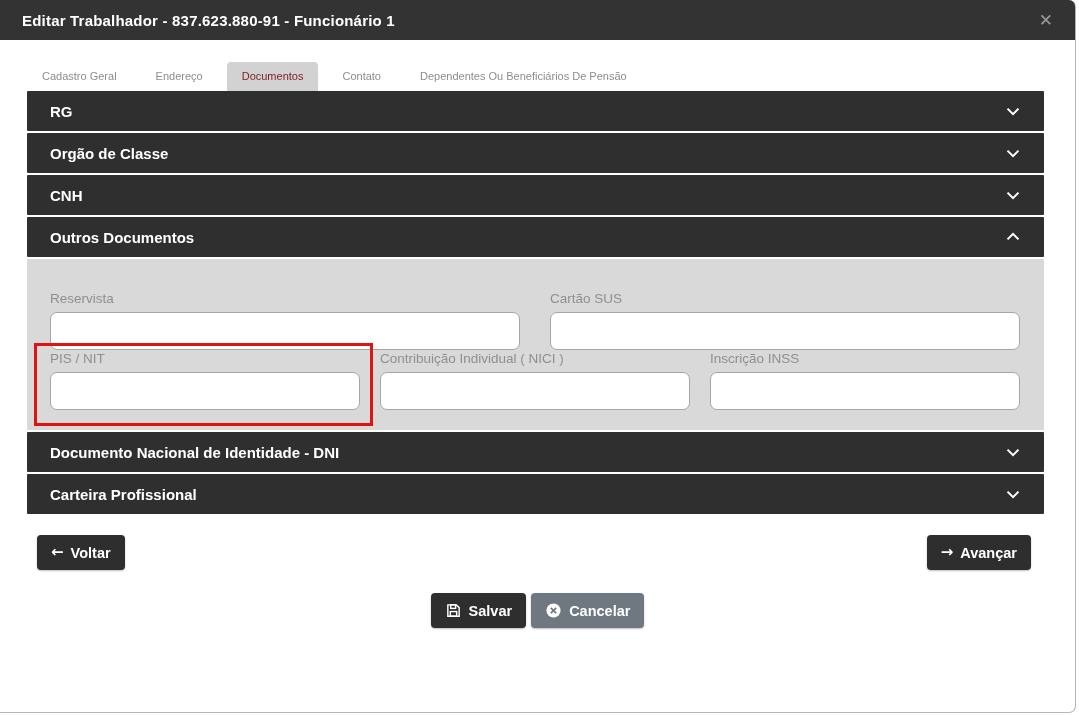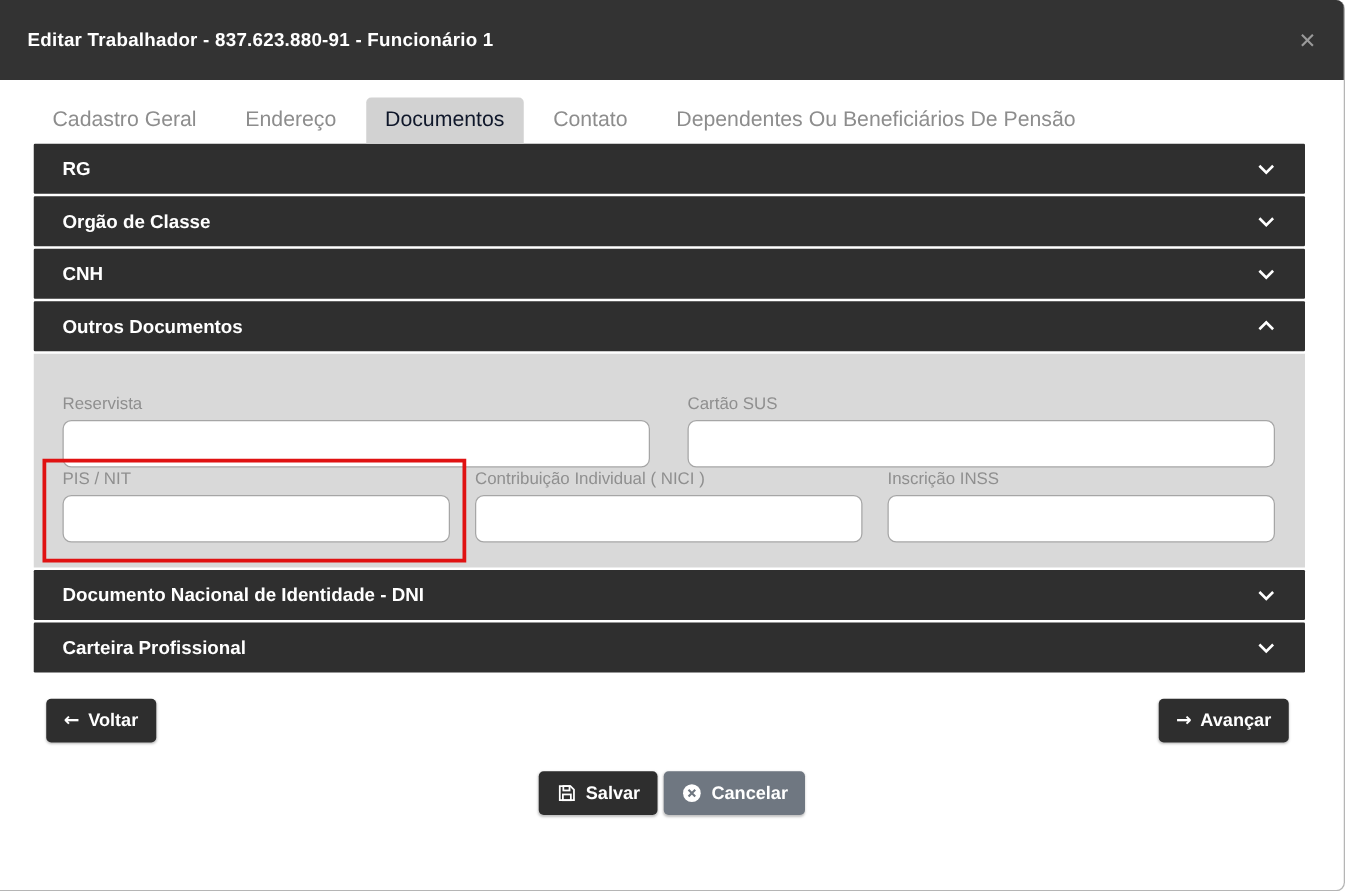--- a/index.html
+++ b/index.html
@@ -19,21 +19,21 @@
     width: 1076px;
     height: 713px;
     background: #fff;
     border-right: 1px solid #b5b5b5;
     border-bottom: 1px solid #b5b5b5;
     border-radius: 0 7px 7px 0;
   }
 
   
   .modal-header {
-    height: 64px;
+    height: 40px;
     background: #333333;
     border-radius: 0 6px 0 0;
     display: flex;
     align-items: center;
     padding: 0 22px;
   }
   .modal-title {
     color: #ffffff;
     font-size: 15px;
     font-weight: bold;
@@ -50,30 +50,30 @@
 
   
   .tabs {
     display: flex;
     align-items: flex-end;
     margin: 17px 0 0 27px;
     height: 34px;
   }
   .tab {
     padding: 8px 15px 9px 15px;
-    font-size: 17px;
+    font-size: 11px;
     color: #8d8d8d;
     cursor: pointer;
     white-space: nowrap;
     margin-right: 9px;
   }
   .tab.active {
     background: #d2d2d2;
     border-radius: 4px 4px 0 0;
-    color: #0f172a;
+    color: #7f1d1d;
     font-weight: normal;
   }
 
   
   .accordion {
     margin: 0 31px 0 27px; 
   }
   .acc-header {
     height: 40px;
     background: #2f2f2f;

